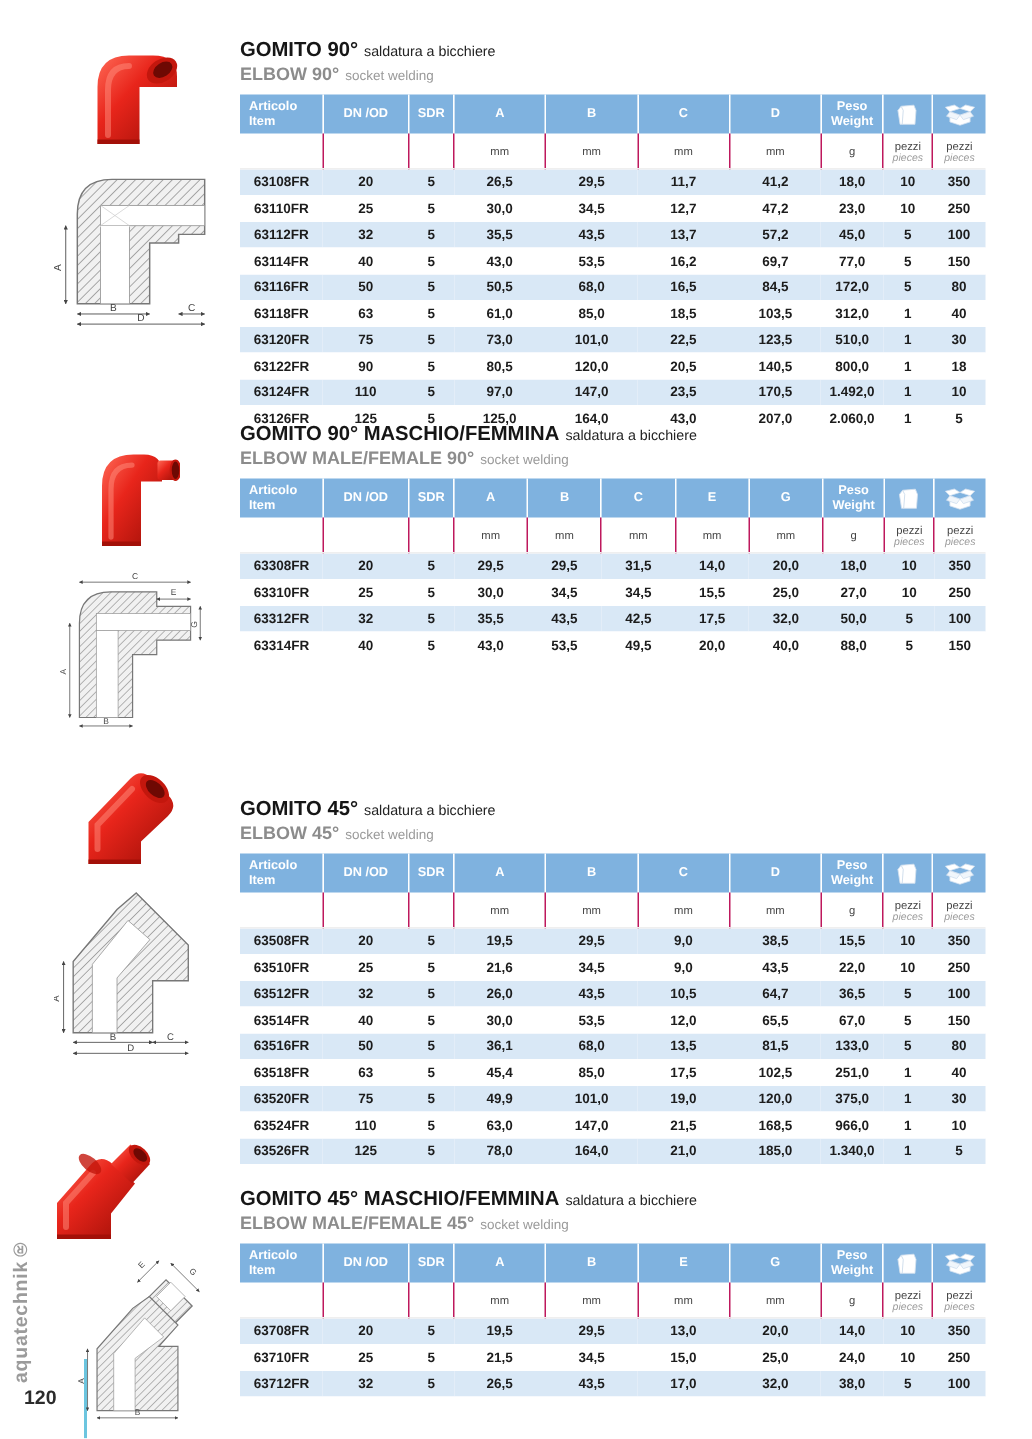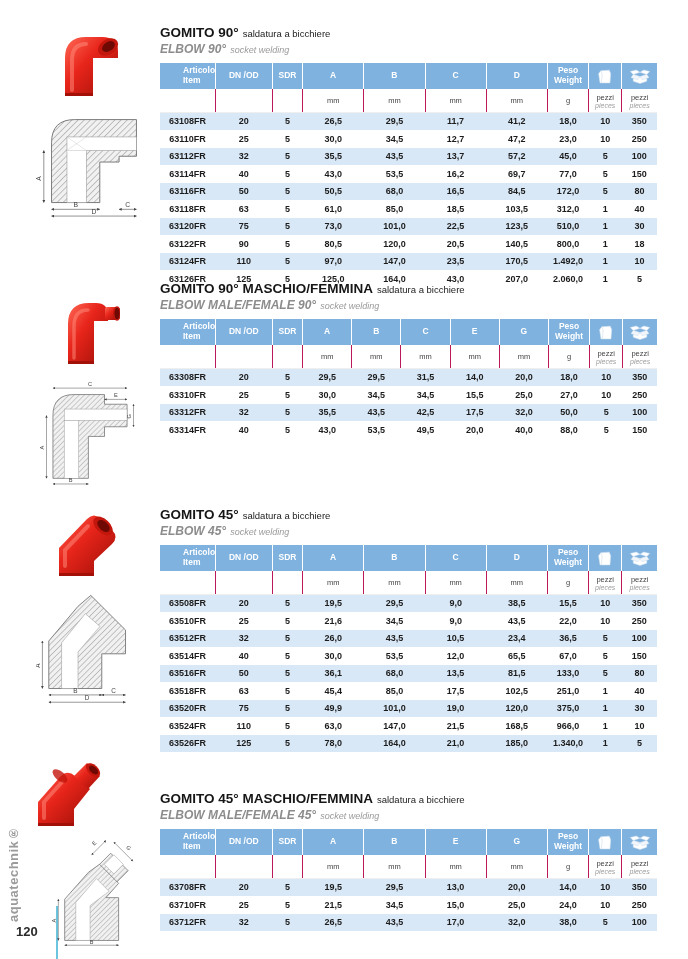--- a/index.html
+++ b/index.html
@@ -9,28 +9,28 @@
   
   .brand{position:absolute;left:6px;top:772px;height:150px;writing-mode:vertical-rl;
          transform:rotate(180deg);color:#9b9b9b;font-weight:bold;font-size:13px;
          letter-spacing:.5px;}
   .pagenum{position:absolute;left:16px;top:924px;font-size:13px;font-weight:bold;color:#2b2b2b;}
   .cyanline{position:absolute;left:56px;top:906px;width:2px;height:53px;background:#6cc5df;}
   
   .sec{position:absolute;left:160px;width:500px;}
   .t1{font-size:13.5px;font-weight:bold;color:#161616;line-height:1.1;}
   .t1 .tag{font-size:9.5px;font-weight:normal;color:#222;margin-left:4px;}
-  .t2{font-size:12px;font-weight:bold;font-style:italic;color:#8c8c8c;line-height:1.1;
+  .t2{font-size:12px;font-weight:bold;color:#8c8c8c;line-height:1.1;
       margin:2px 0 7px 0;}
   .t2 .tag{font-size:9px;font-weight:normal;color:#9a9a9a;margin-left:4px;}
   table{border-collapse:collapse;table-layout:fixed;width:497px;}
   thead tr.head th{background:#7fb2df;color:#fff;font-size:8.5px;font-weight:bold;
       border-right:1px solid #fff;height:26px;vertical-align:middle;text-align:center;
       line-height:1.15;padding:0;}
-  thead tr.head th.first{text-align:left;padding-left:23px;}
+  thead tr.head th.first{text-align:left;padding-left:6px;}
   thead tr.head th:last-child{border-right:none;}
   tr.units td{height:23px;font-size:7.5px;color:#454545;text-align:center;
       border-right:1px solid #be185d;border-bottom:1px solid #efefef;vertical-align:middle;
       padding:0;}
   tr.units td:last-child{border-right:none;}
   tr.units .pieces{display:block;font-style:italic;color:#9c9c9c;font-size:7px;line-height:1;}
   tbody td{height:16.5px;font-size:9px;font-weight:bold;color:#1c1c1c;text-align:center;
       padding:0;}
   tbody tr{border-bottom:1px solid #fff;}
   tbody tr:nth-child(odd){background:#d9e8f6;}
@@ -466,21 +466,21 @@
             <td>20,0</td>
             <td>40,0</td>
             <td>88,0</td>
             <td>5</td>
             <td>150</td>
           </tr>
         </tbody>
       </table>
   </div>
 
-  <div class="sec" style="top:508px">
+  <div class="sec" style="top:532px">
     <div class="t1"><span>GOMITO 45°</span><span class="tag">saldatura a bicchiere</span></div>
     <div class="t2"><span>ELBOW 45°</span><span class="tag">socket welding</span></div>
     <table>
         <colgroup>
           <col style="width: 55px;">
           <col style="width: 57px;">
           <col style="width: 30px;">
           <col style="width: 61px;">
           <col style="width: 61px;">
           <col style="width: 61px;">
@@ -555,21 +555,21 @@
             <td>10</td>
             <td>250</td>
           </tr>
           <tr>
             <td>63512FR</td>
             <td>32</td>
             <td>5</td>
             <td>26,0</td>
             <td>43,5</td>
             <td>10,5</td>
-            <td>23,4</td>
+            <td>64,7</td>
             <td>36,5</td>
             <td>5</td>
             <td>100</td>
           </tr>
           <tr>
             <td>63514FR</td>
             <td>40</td>
             <td>5</td>
             <td>30,0</td>
             <td>53,5</td>

